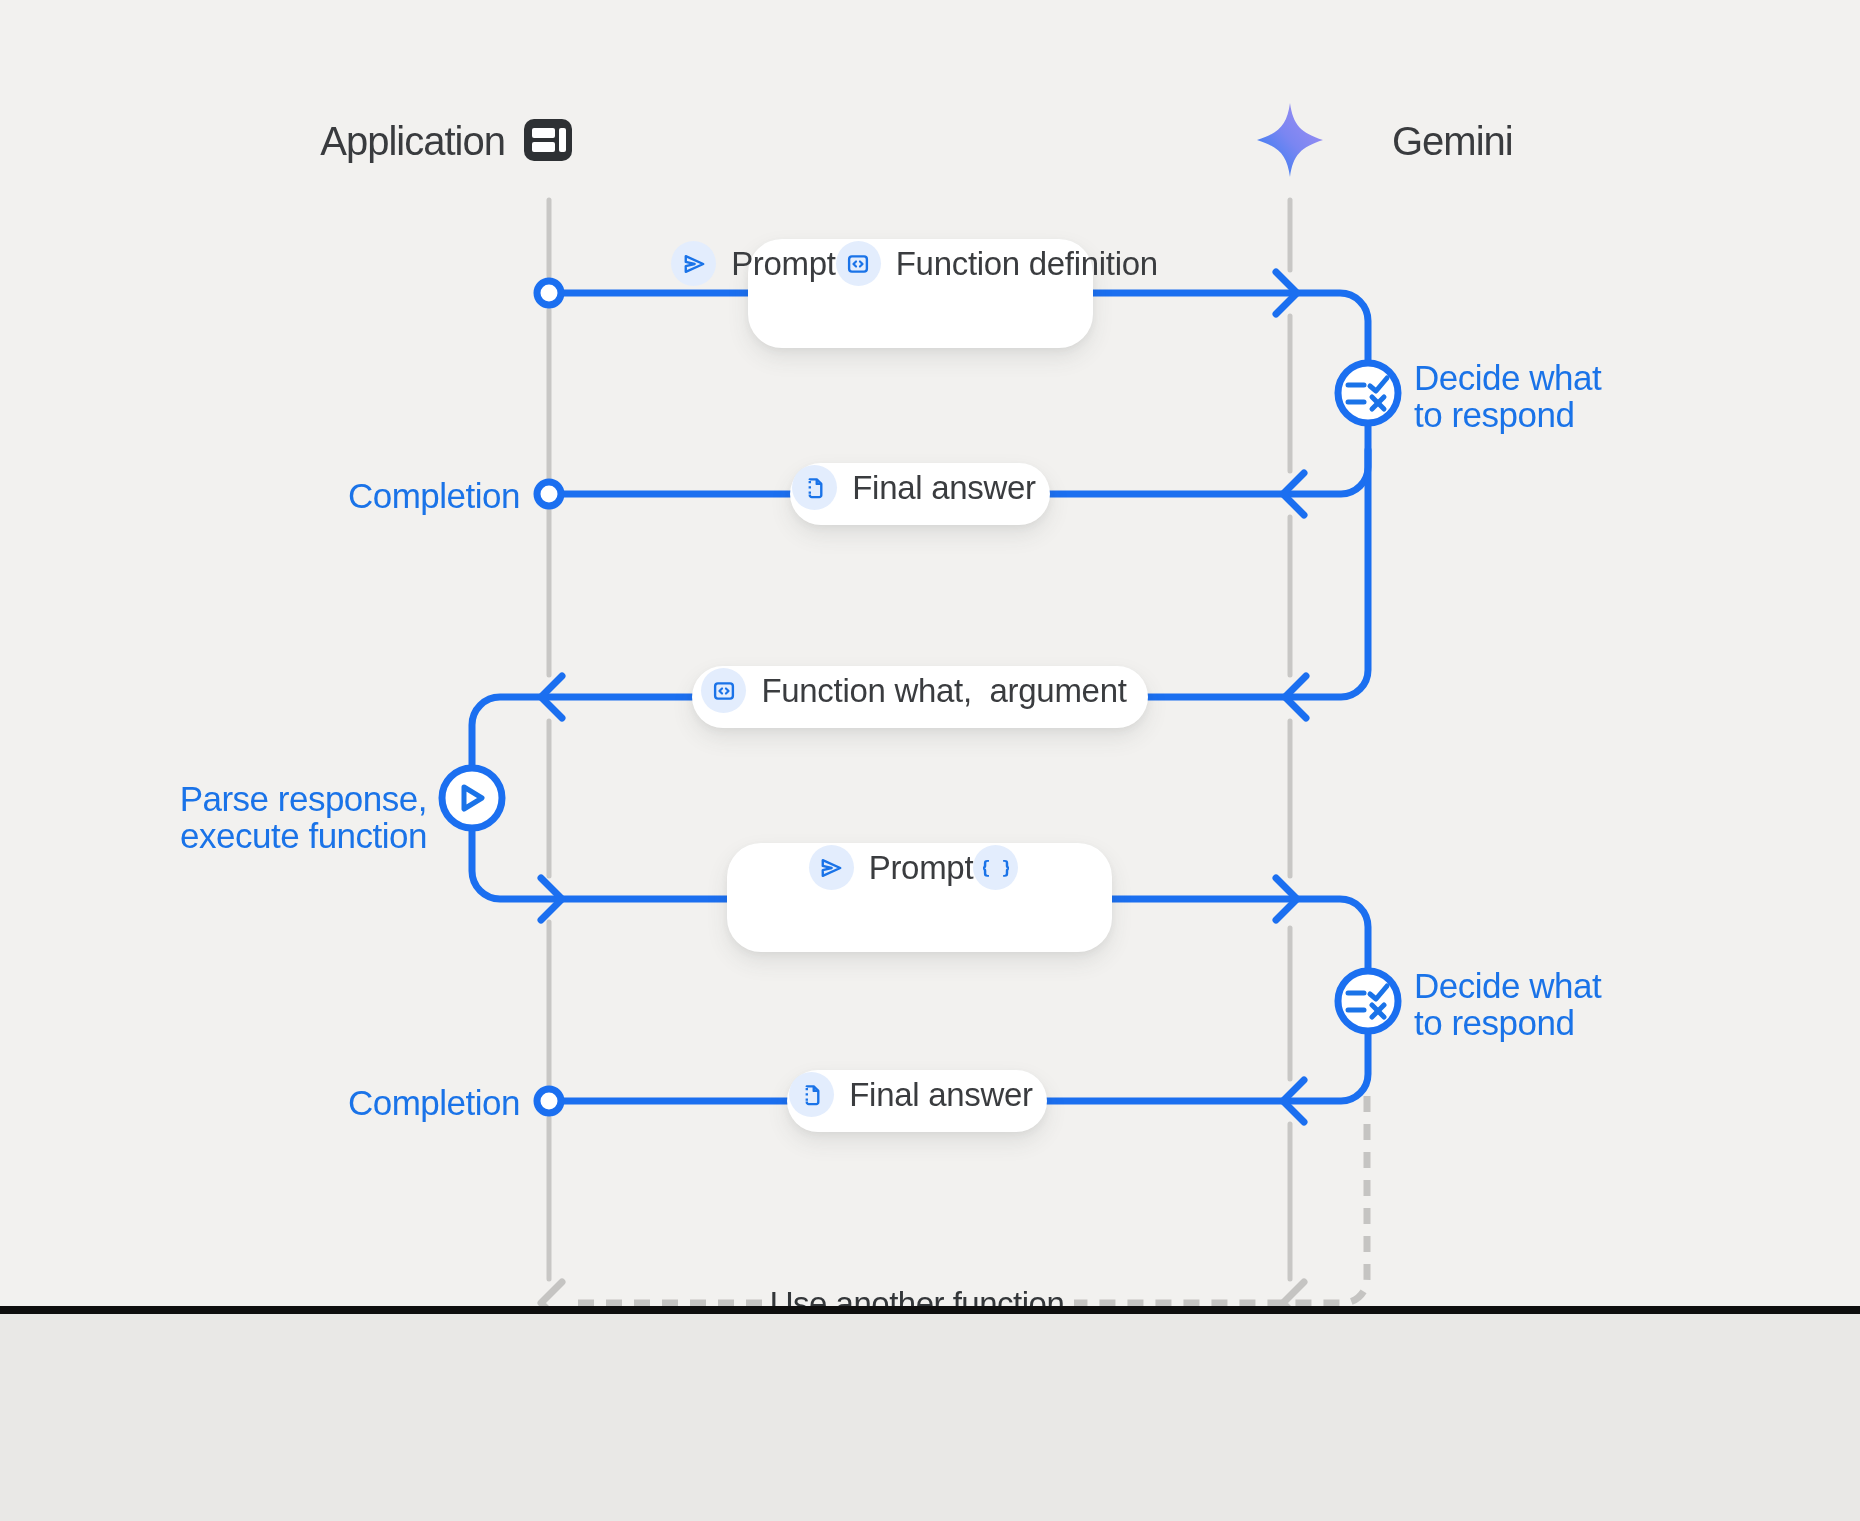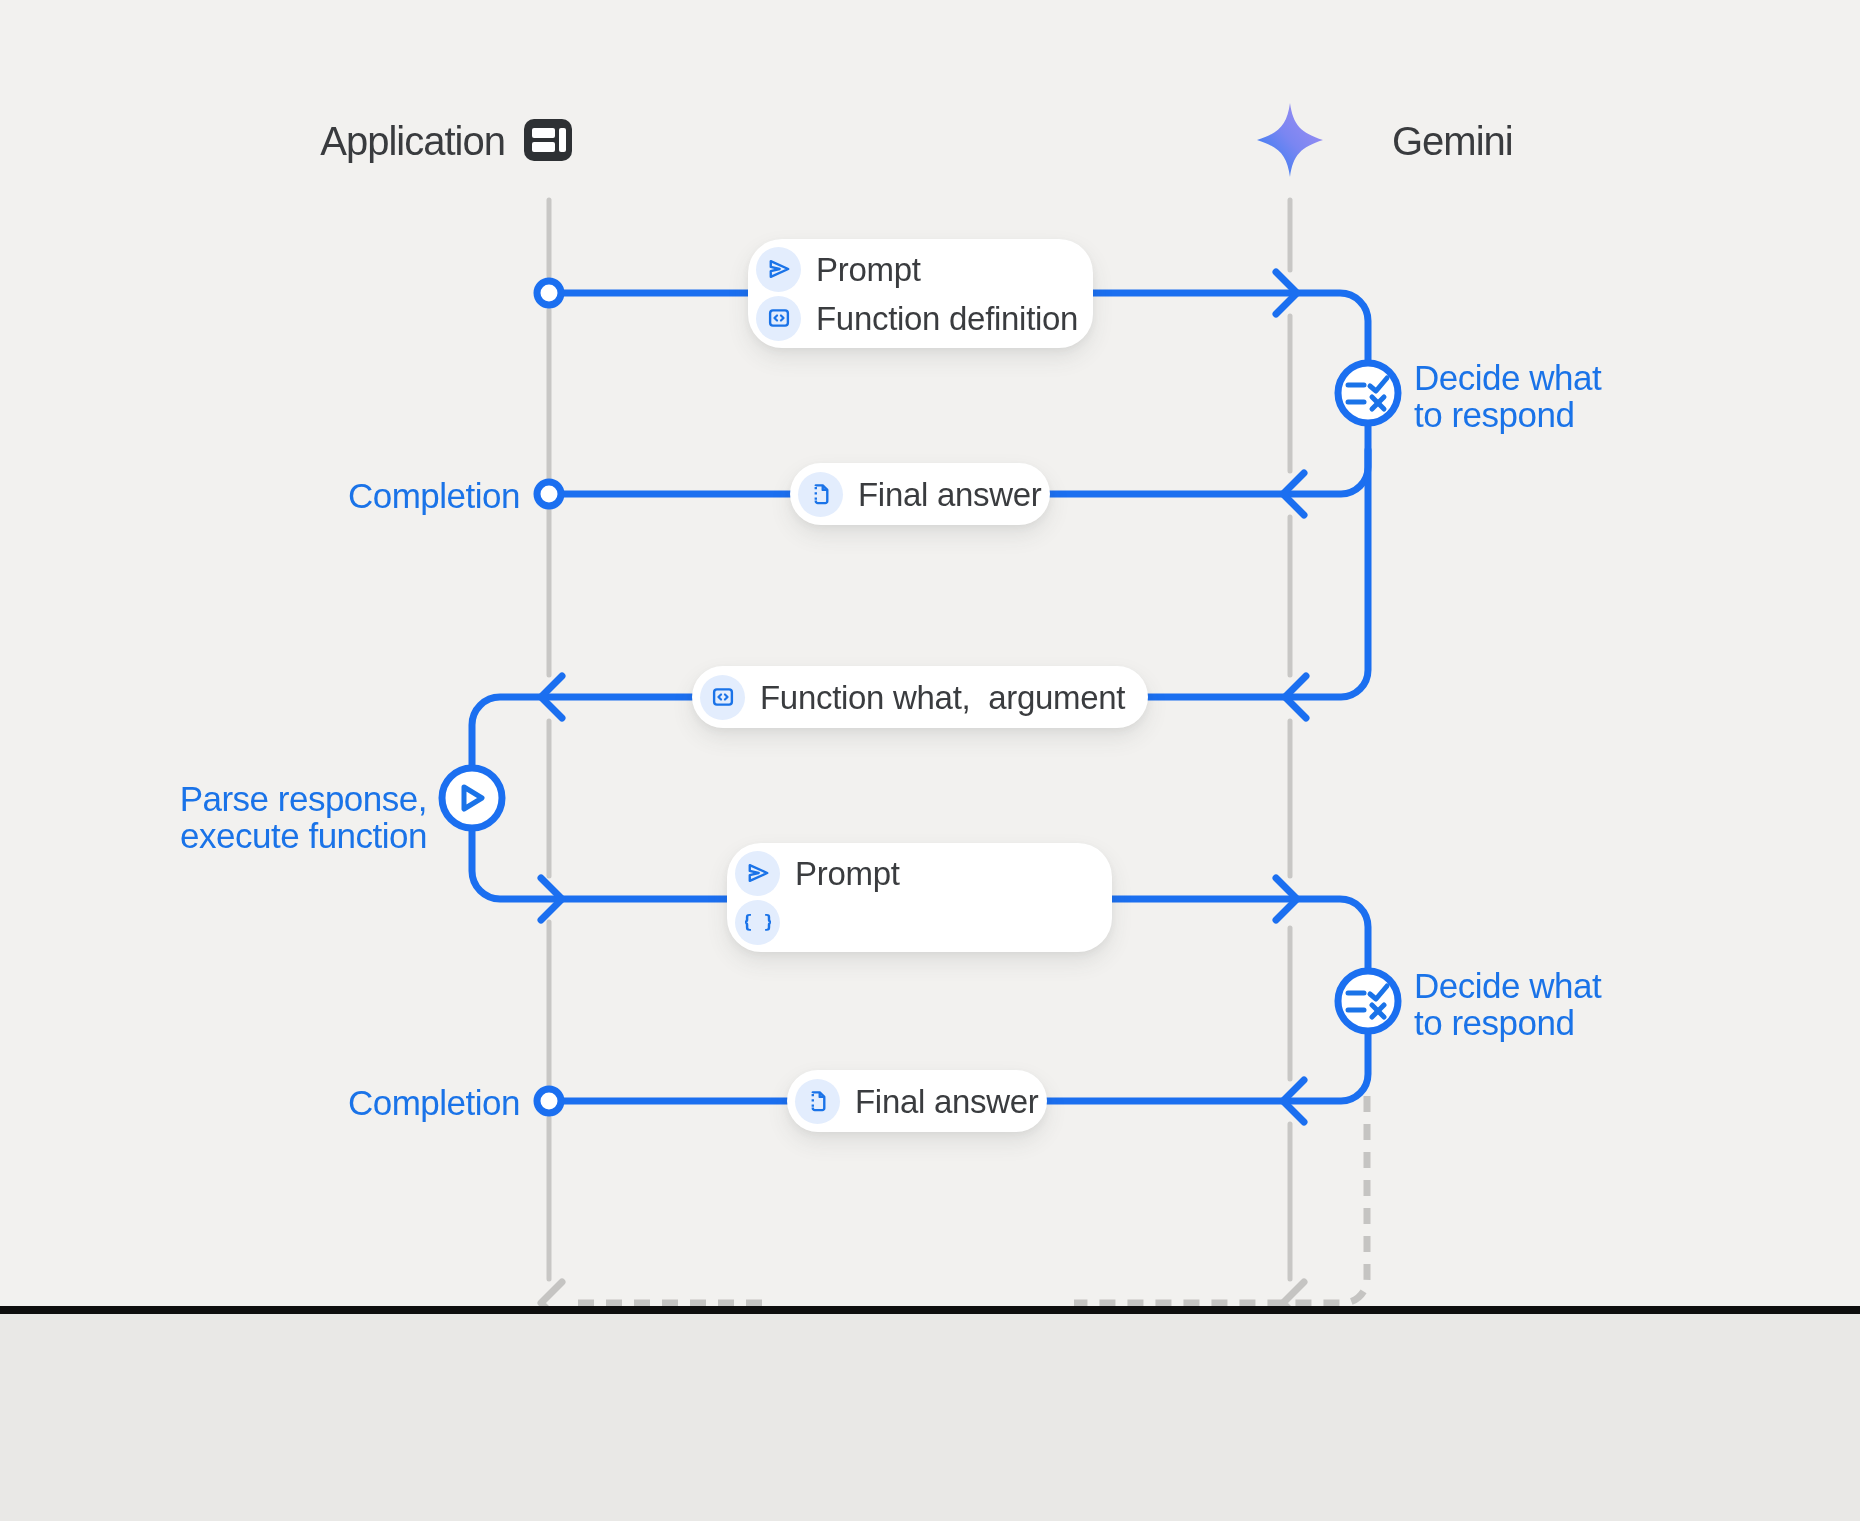--- a/index.html
+++ b/index.html
@@ -13,21 +13,21 @@
   .abs{position:absolute;}
   
   .actor-label{
     font-size:40px;font-weight:500;color:#393B3E;letter-spacing:-1px;
     line-height:44px;white-space:nowrap;z-index:3;
   }
   
   .card{
     position:absolute;background:#fff;z-index:2;
     box-shadow:0 10px 22px rgba(60,64,67,.10), 0 3px 7px rgba(60,64,67,.06);
-    display:flex;flex-direction:column;justify-content:center;
+    display:flex;flex-direction:row;justify-content:center;
     padding:0 20px 0 8px;box-sizing:border-box;
   }
   .card.two{border-radius:34px;}
   .card.pill{border-radius:31px;}
   .msg-row{display:flex;align-items:center;gap:15px;height:49px;}
   .icon-tile{
     width:45px;height:45px;border-radius:50%;background:#E3EDFD;
     display:flex;align-items:center;justify-content:center;flex:0 0 45px;
   }
   .row-label{
@@ -251,15 +251,16 @@
     <div>execute function</div>
   </div>
 
   <div class="abs note note-blue" style="left:1414px;top:967px;">
     <div>Decide what</div>
     <div>to respond</div>
   </div>
 
   <div class="abs note note-blue ta-r" style="left:280px;top:1084px;width:240px;">Completion</div>
 
+  <div class="abs note note-dark ta-c" style="left:737px;top:1286px;width:360px;">Use another function</div>
 
   <div class="footer-bar"></div>
 </div>
 
 </body></html>

